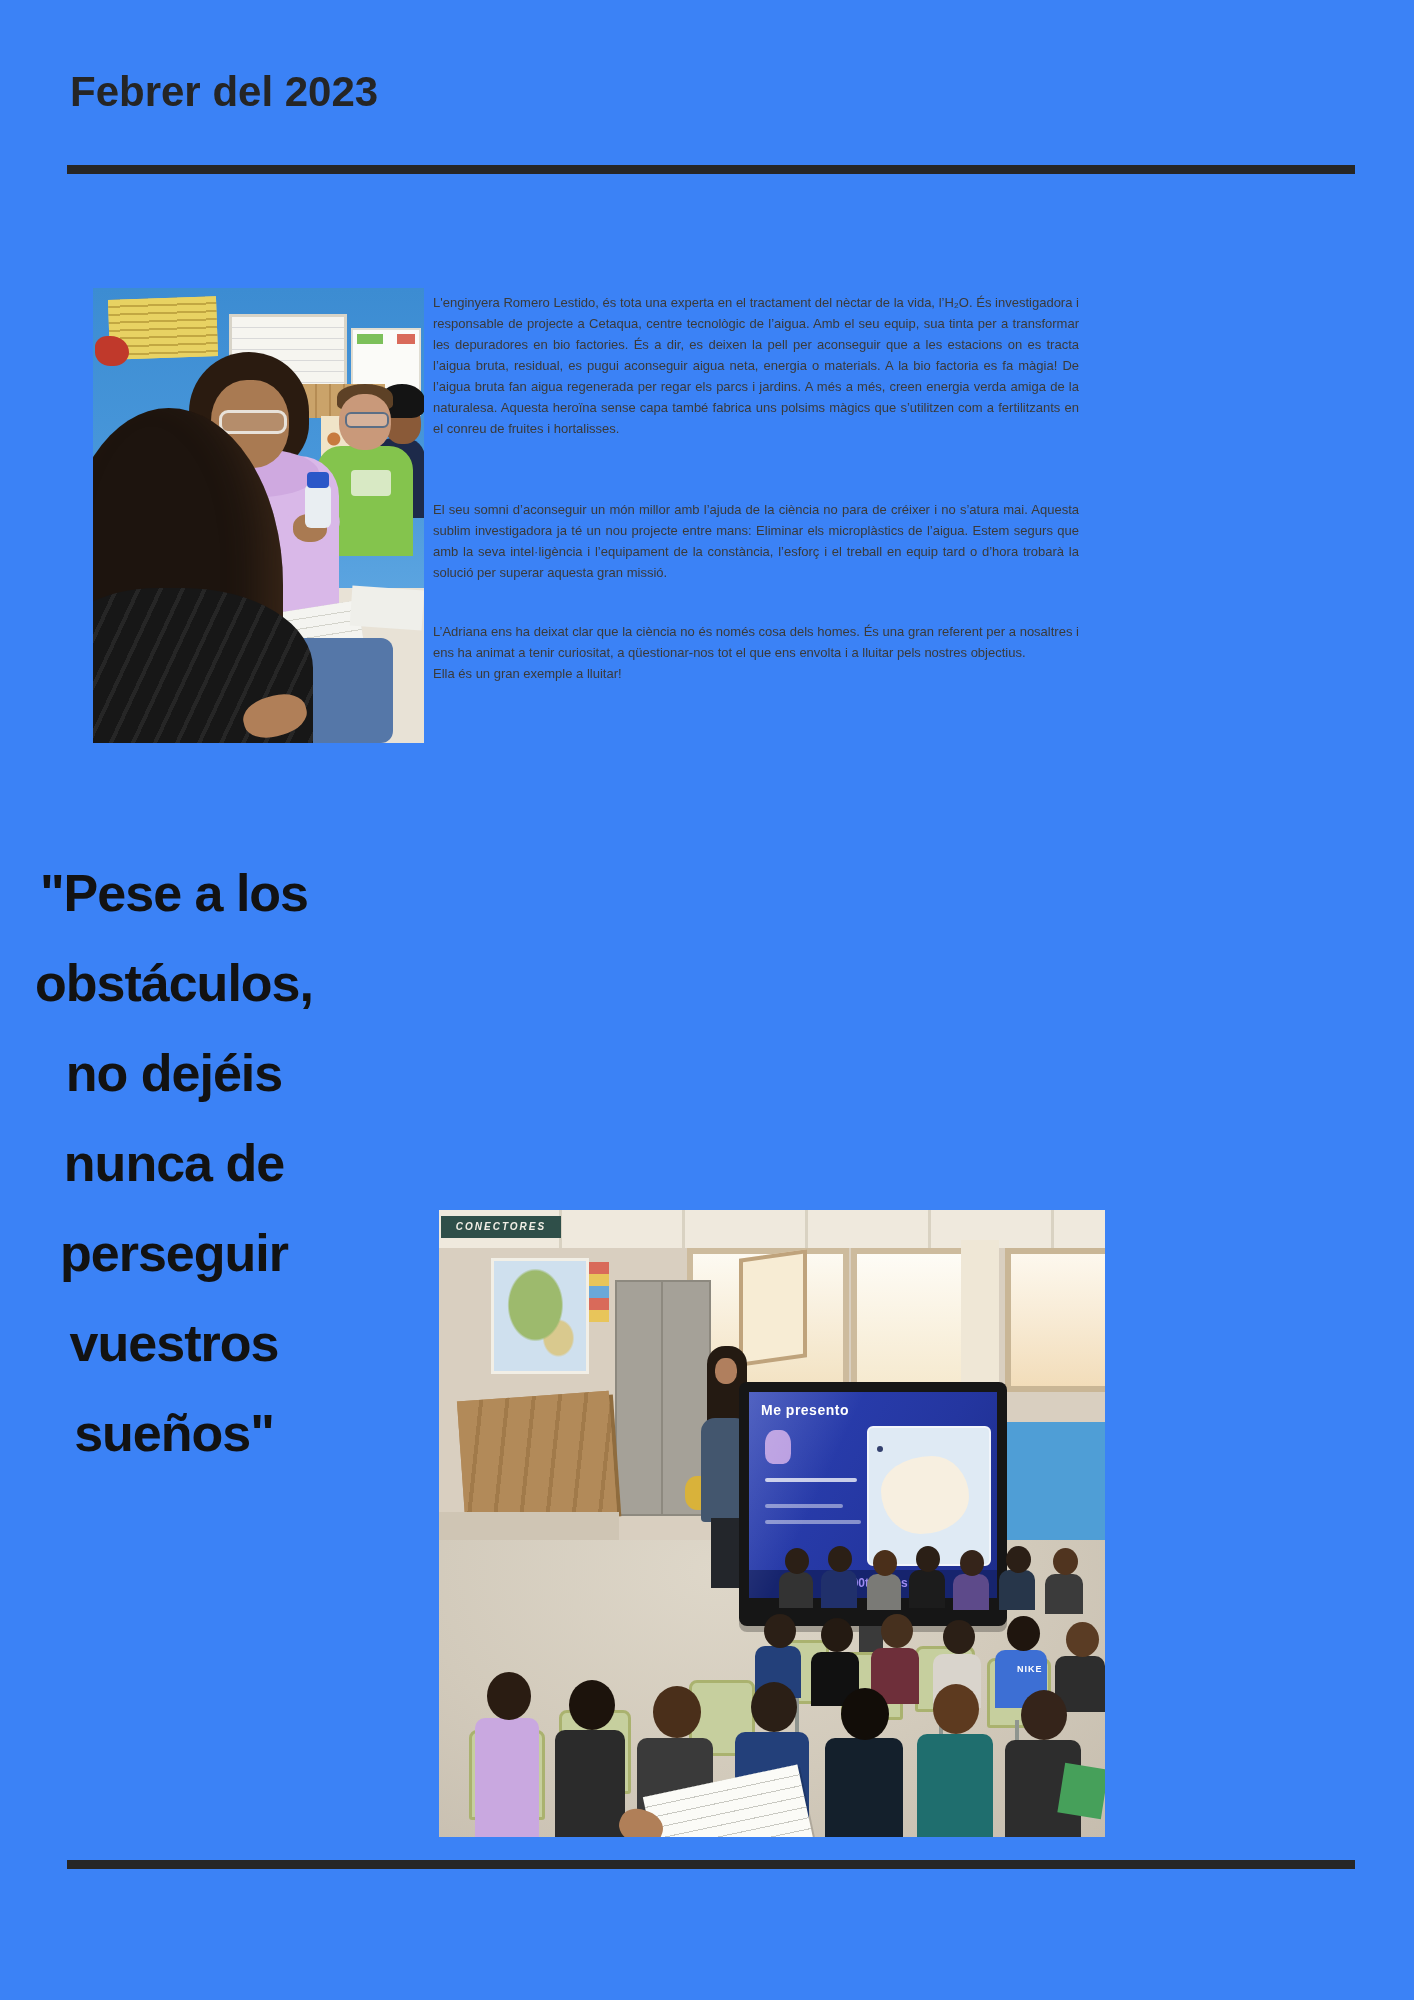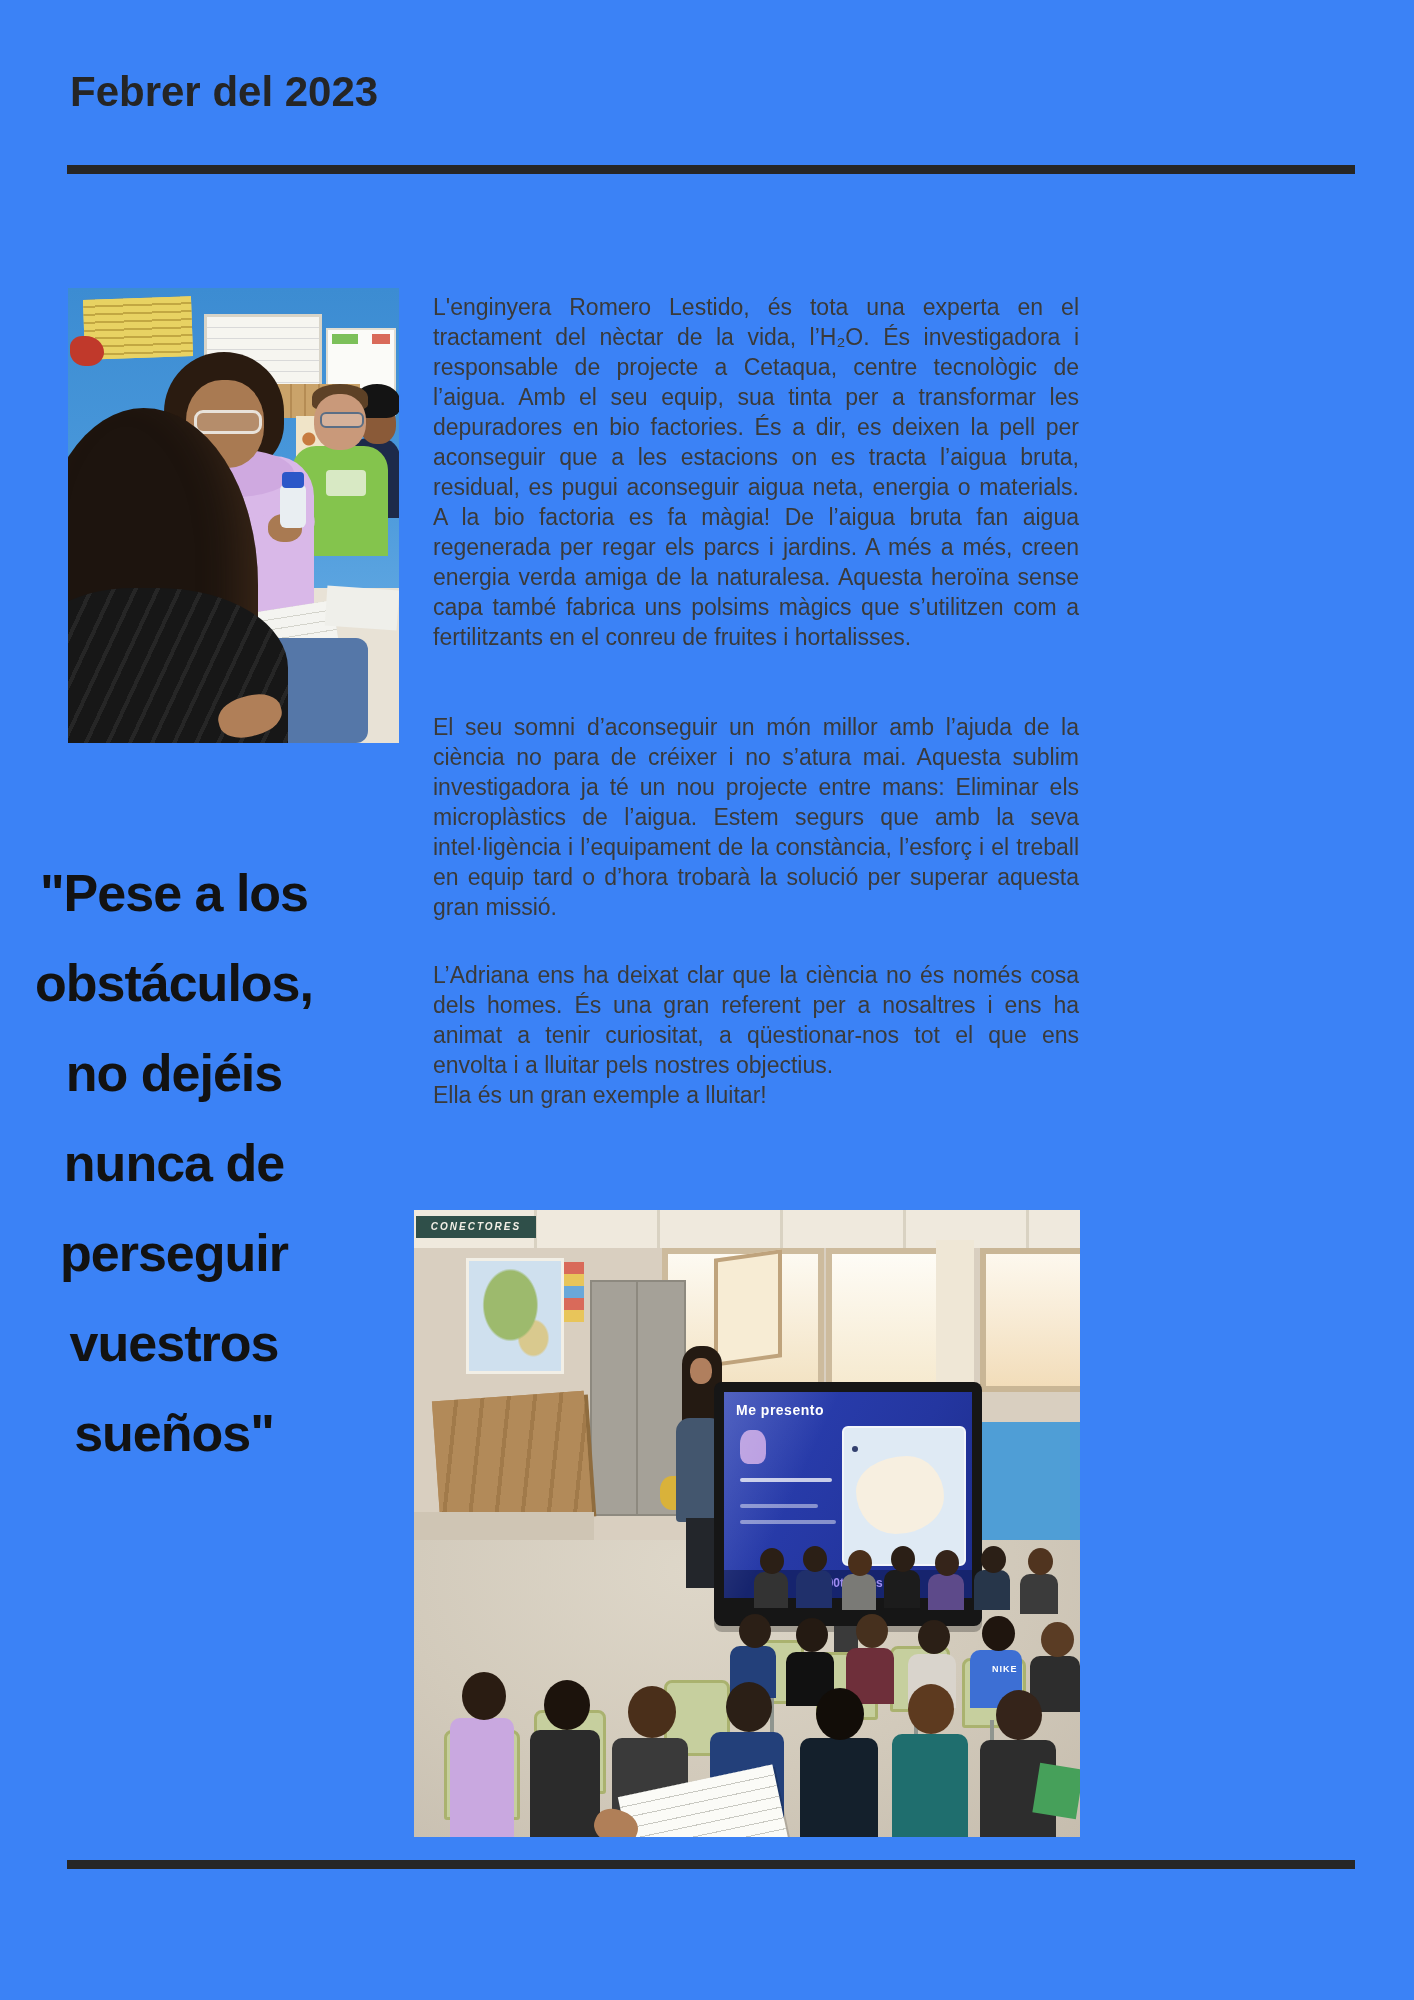--- a/index.html
+++ b/index.html
@@ -12,28 +12,28 @@
   .rule-top{top:165px;}
   .rule-bottom{top:1860px;}
 
   
   .quote{position:absolute;left:-6px;top:848px;width:360px;text-align:center;
          font-size:52px;font-weight:700;line-height:90px;color:#121212;
          white-space:pre-line;letter-spacing:-1px;}
 
   
   .body-col{position:absolute;left:433px;top:292px;width:646px;color:#3a3a3a;
-            font-size:23px;line-height:30px;text-align:justify;}
+            font-size:13px;line-height:21px;text-align:justify;}
   .body-col p{margin:0;}
   .body-col p.p2{margin-top:60px;}
   .body-col p.p3{margin-top:38px;}
   .closing{margin-top:60px;text-align:left;}
 
   
-  .photo{position:absolute;overflow:hidden;}
+  .photo{position:absolute;overflow:hidden;margin-left:25px;}
   .photo *{position:absolute;}
 
   
   .photo1{left:68px;top:288px;width:331px;height:455px;background:#e8e2d6;}
   .p1-wall{left:0;top:0;width:331px;height:300px;background:linear-gradient(180deg,#3c8cd2 0%,#4897da 60%,#5ba4e0 100%);}
   .p1-poster-yellow{left:16px;top:10px;width:108px;height:60px;background:#f2d65d;transform:rotate(-2deg);
      background-image:repeating-linear-gradient(180deg,#f2d65d 0 6px,#caa93b 6px 8px);opacity:.95;}
   .p1-red-decor{left:2px;top:48px;width:34px;height:30px;background:#c0392b;border-radius:40% 60% 50% 50%;}
   .p1-whiteboard{left:136px;top:26px;width:112px;height:78px;background:#f6f5f0;border:3px solid #d8d4c8;
      background-image:repeating-linear-gradient(180deg,transparent 0 10px,#d9d9d9 10px 11px);}

